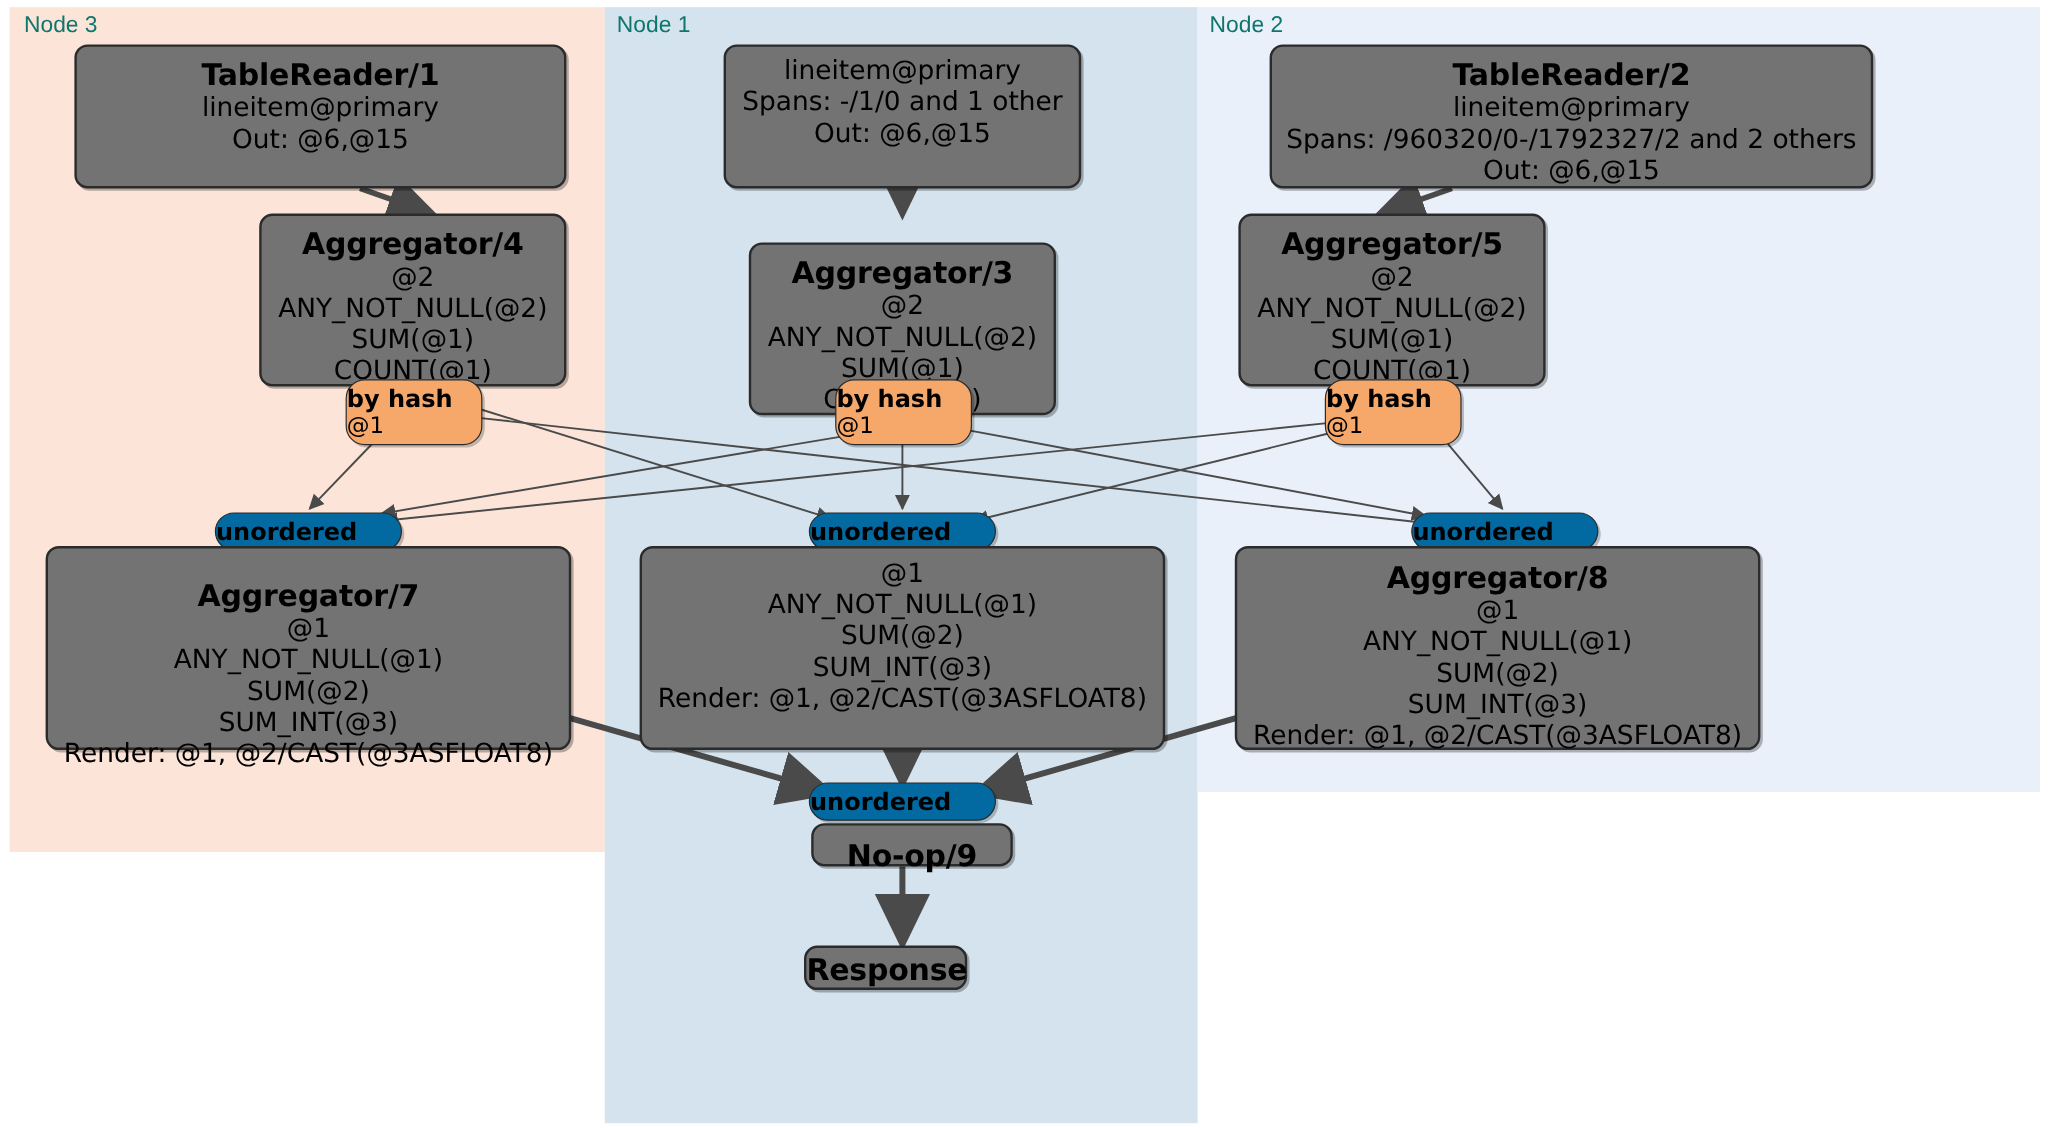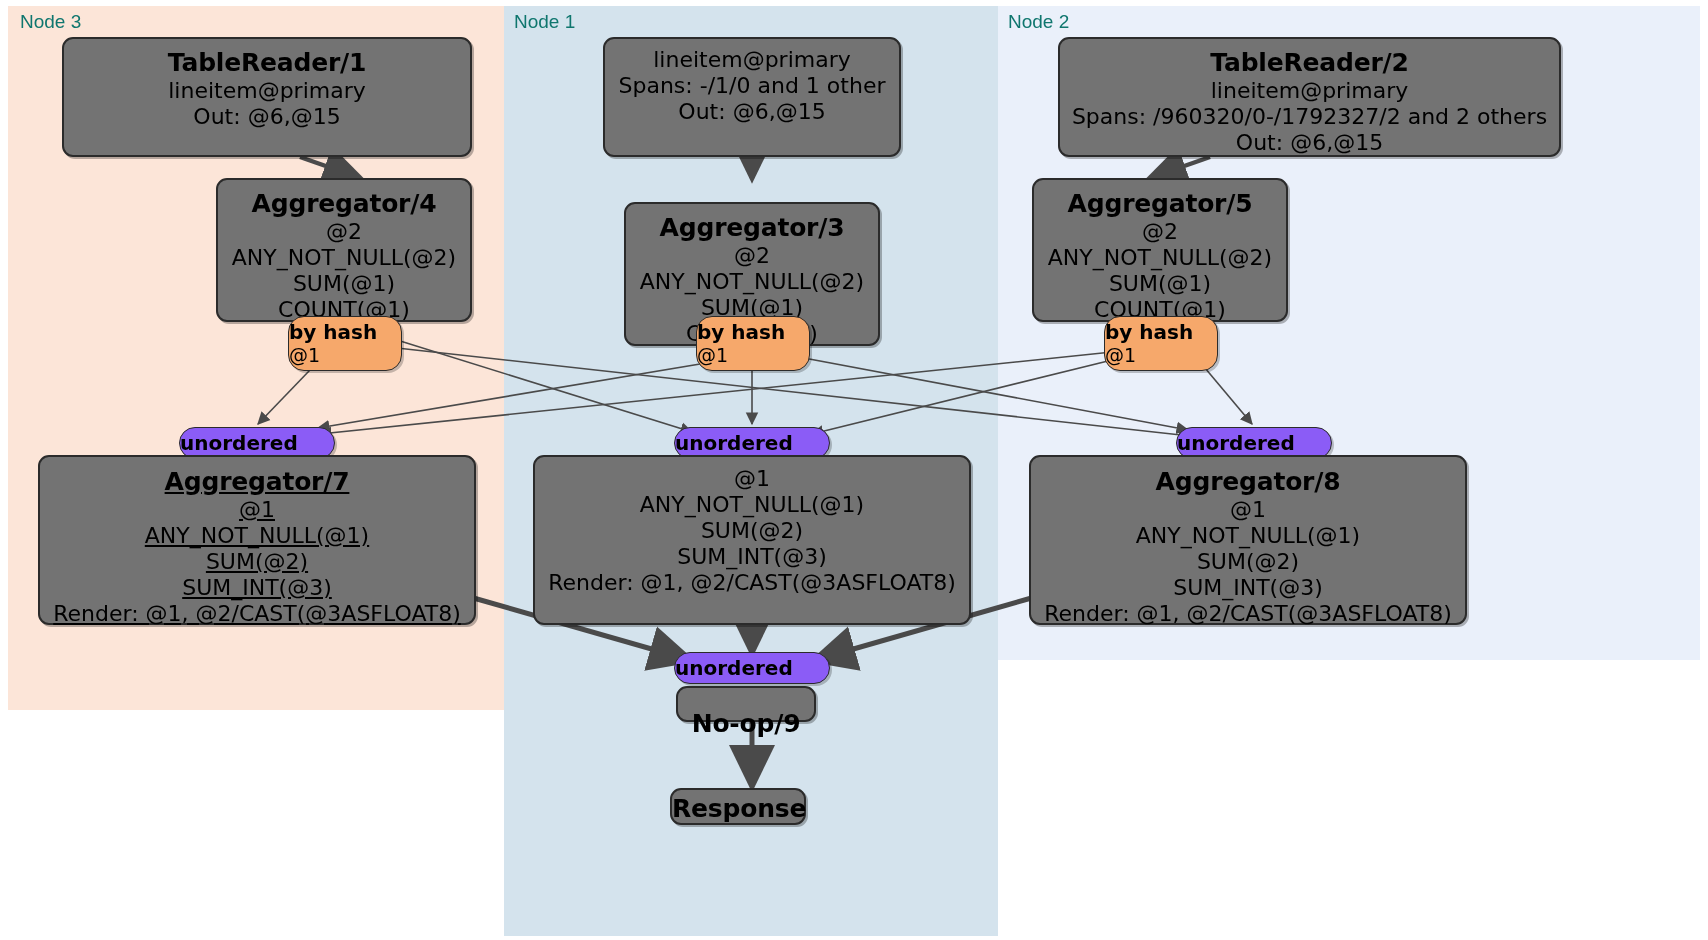--- a/index.html
+++ b/index.html
@@ -23,21 +23,21 @@
        box-shadow:2px 2px 0 rgba(0,0,0,0.28);}
   .box .title{font-weight:bold;font-size:25px;line-height:31px;
               letter-spacing:-0.2px;}
   .box .ln{font-size:22px;line-height:26px;white-space:nowrap;}
 
   
   .pill{position:absolute;box-sizing:border-box;border:1.6px solid #2b2b2b;
         border-radius:17px;text-align:left;color:#000;
         box-shadow:2px 2px 0 rgba(0,0,0,0.22);}
   .pill.hash{background:#f6a86b;border-radius:16px;}
-  .pill.ord{background:#8b5cf6;border-radius:19px;}
+  .pill.ord{background:#0369a1;border-radius:19px;}
   .pill .p1{font-weight:bold;font-size:20px;line-height:23px;}
   .pill .p2{font-size:19px;line-height:22px;}
 </style>
 </head>
 <body>
 
 <div id="stage">
 
   <div class="panel" style="left:8px;top:6px;width:496px;height:704px;background:#fce5d8;"></div>
   <div class="panel" style="left:504px;top:6px;width:494px;height:930px;background:#d4e3ed;"></div>
@@ -141,21 +141,21 @@
   <div class="pill ord" style="left:179px;top:427px;width:156px;height:32px;padding-top:4px;">
     <div class="p1">unordered</div>
   </div>
   <div class="pill ord" style="left:674px;top:427px;width:156px;height:32px;padding-top:4px;">
     <div class="p1">unordered</div>
   </div>
   <div class="pill ord" style="left:1176px;top:427px;width:156px;height:32px;padding-top:4px;">
     <div class="p1">unordered</div>
   </div>
 
-  <div class="box" style="left:38px;top:455px;width:438px;height:170px;padding-top:9px;text-decoration:underline;">
+  <div class="box" style="left:38px;top:455px;width:438px;height:170px;padding-top:24px;">
     <div class="title">Aggregator/7</div>
     <div class="ln">@1</div>
     <div class="ln">ANY_NOT_NULL(@1)</div>
     <div class="ln">SUM(@2)</div>
     <div class="ln">SUM_INT(@3)</div>
     <div class="ln">Render: @1, @2/CAST(@3ASFLOAT8)</div>
   </div>
 
   <div class="box" style="left:533px;top:455px;width:438px;height:170px;padding-top:9px;">
     <div class="ln">@1</div>
@@ -171,21 +171,21 @@
     <div class="ln">ANY_NOT_NULL(@1)</div>
     <div class="ln">SUM(@2)</div>
     <div class="ln">SUM_INT(@3)</div>
     <div class="ln">Render: @1, @2/CAST(@3ASFLOAT8)</div>
   </div>
 
   <div class="pill ord" style="left:674px;top:652px;width:156px;height:32px;padding-top:4px;">
     <div class="p1">unordered</div>
   </div>
 
-  <div class="box" style="left:676px;top:686px;width:140px;height:36px;padding-top:20px;">
+  <div class="box" style="left:676px;top:686px;width:168px;height:36px;padding-top:10px;">
     <div class="title">No-op/9</div>
   </div>
 
   <div class="box" style="left:670px;top:788px;width:136px;height:37px;padding-top:3px;">
     <div class="title">Response</div>
   </div>
 
 </div>
 
 </body></html>

